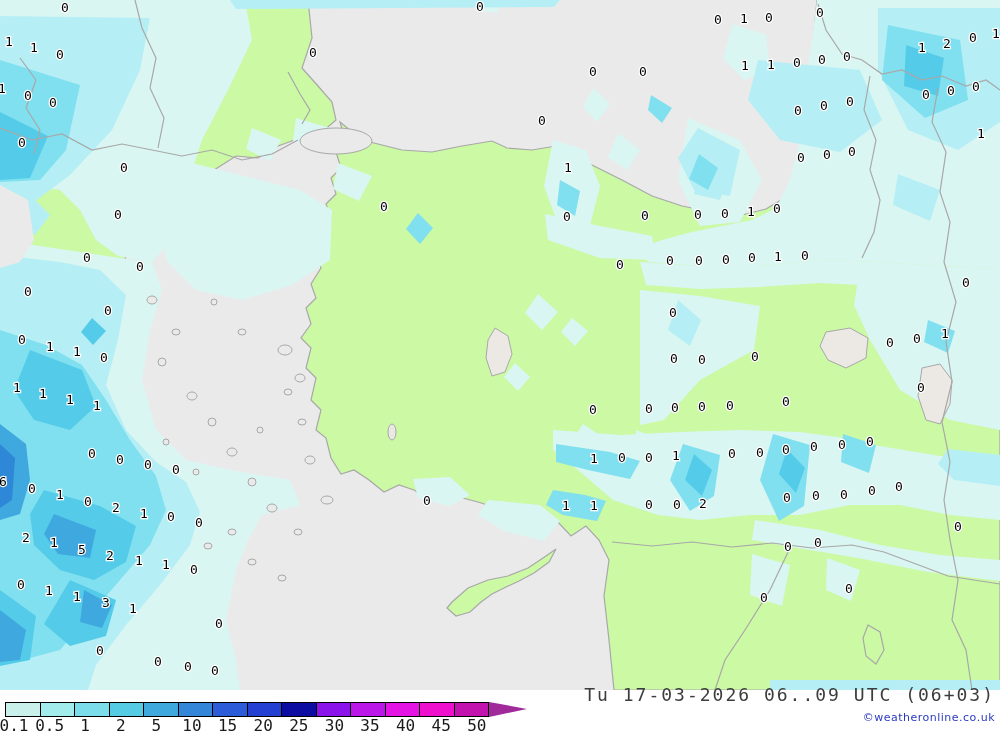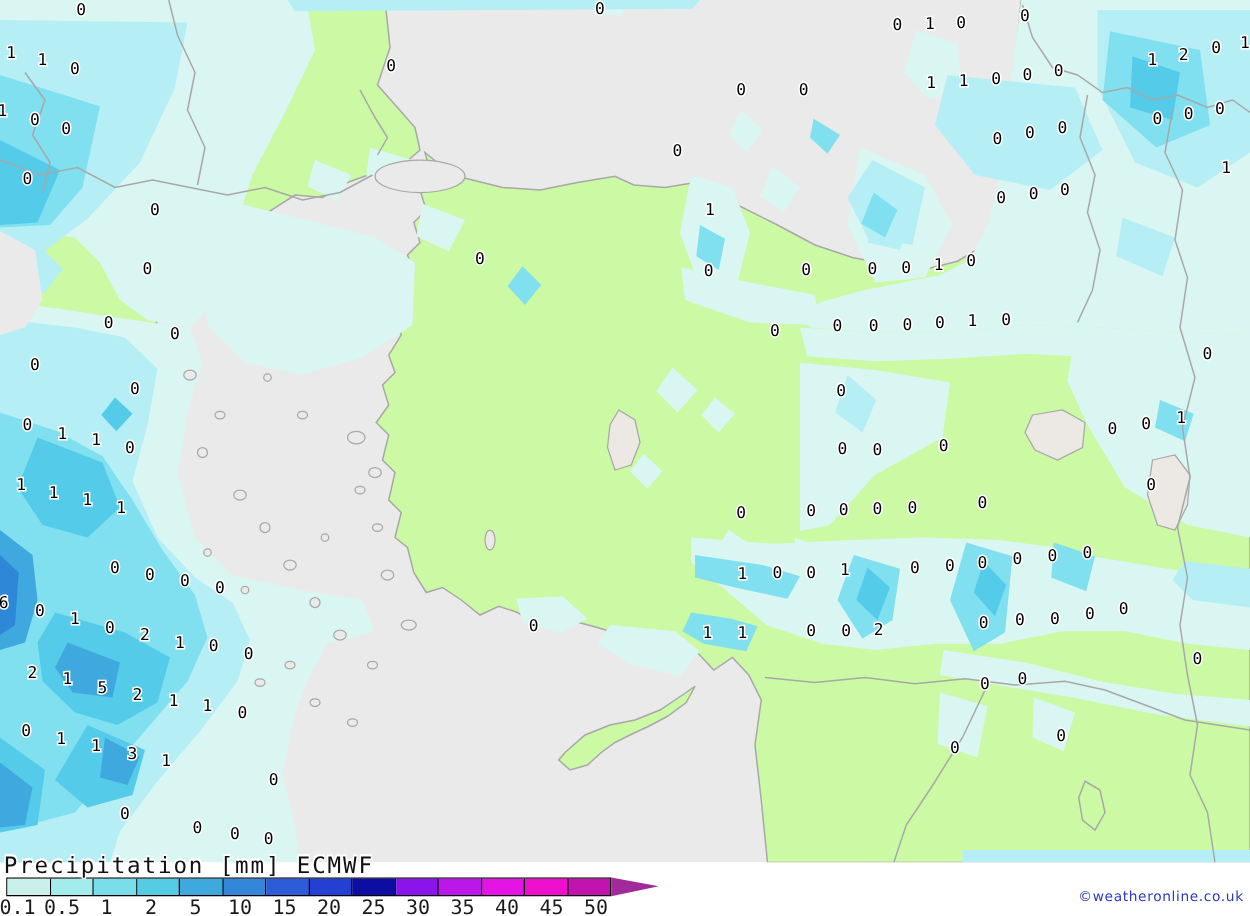--- a/index.html
+++ b/index.html
@@ -307,21 +307,20 @@
         <text x="849" y="593">0</text>
         <text x="764" y="602">0</text>
         <text x="219" y="628">0</text>
         <text x="100" y="655">0</text>
         <text x="158" y="666">0</text>
         <text x="188" y="671">0</text>
         <text x="215" y="675">0</text>
       </g>
   </svg>
 
-  <div id="map-title">Precipitation [mm] ECMWF</div>
 
   <div id="footer">
     <div id="legend-bar">
         <div class="seg" style="background: rgb(201, 240, 234);"></div>
         <div class="seg" style="background: rgb(162, 236, 236);"></div>
         <div class="seg" style="background: rgb(122, 221, 233);"></div>
         <div class="seg" style="background: rgb(85, 203, 228);"></div>
         <div class="seg" style="background: rgb(63, 168, 221);"></div>
         <div class="seg" style="background: rgb(51, 134, 216);"></div>
         <div class="seg" style="background: rgb(44, 92, 216);"></div>
@@ -345,14 +344,15 @@
         <span style="left: 263.2px;">20</span>
         <span style="left: 298.8px;">25</span>
         <span style="left: 334.4px;">30</span>
         <span style="left: 370px;">35</span>
         <span style="left: 405.6px;">40</span>
         <span style="left: 441.2px;">45</span>
         <span style="left: 476.8px;">50</span>
       </div>
   </div>
 
+  <div id="datetime">Tu 17-03-2026 06..09 UTC (06+03)</div>
   <div id="copyright">©weatheronline.co.uk</div>
 </div>
 
 </body></html>

